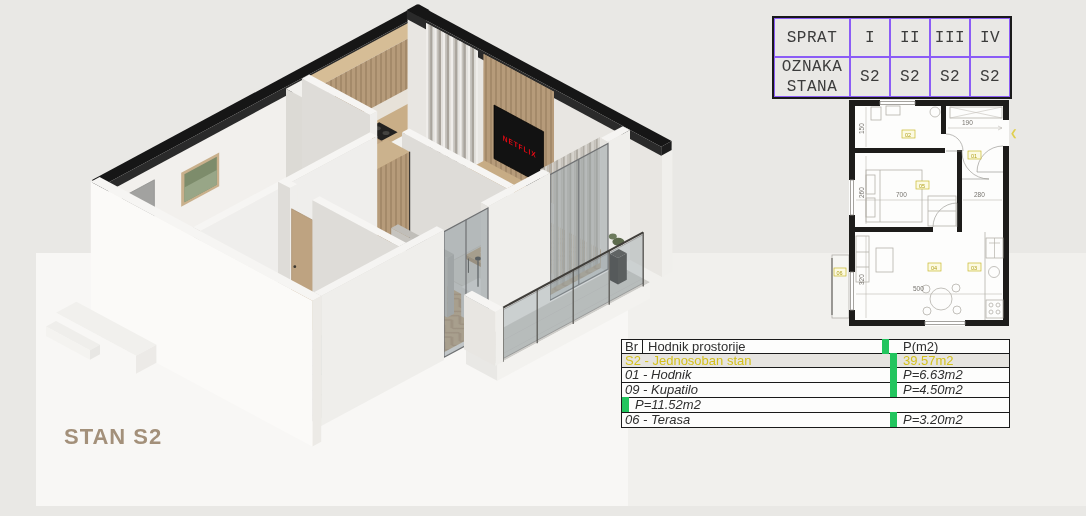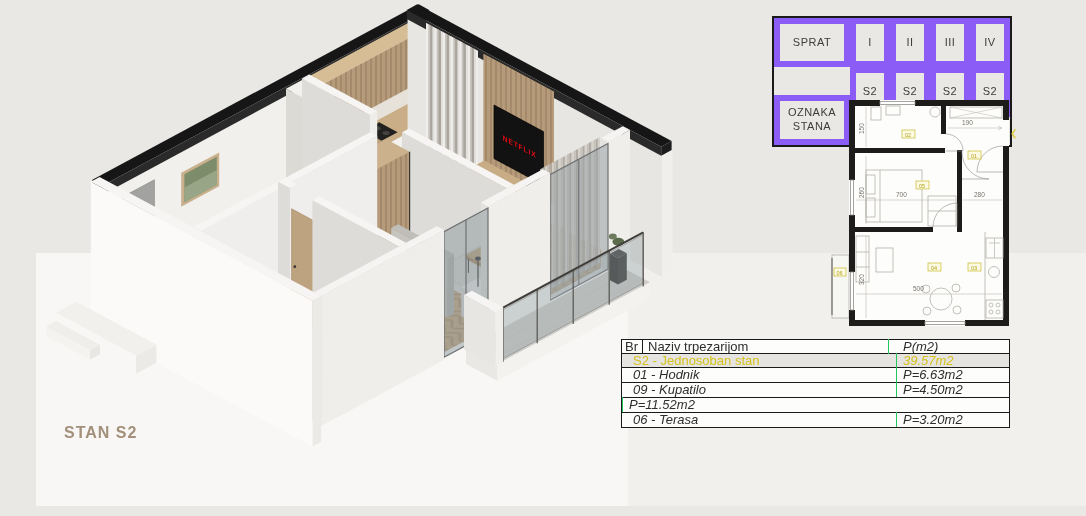--- a/index.html
+++ b/index.html
@@ -1,38 +1,38 @@
 <!DOCTYPE html>
 <html><head>
 <meta charset="utf-8">
 <style>
   html,body{margin:0;padding:0;}
   .canvas{position:relative;width:1086px;height:516px;background:#e9e8e5;overflow:hidden;
           font-family:"Liberation Sans",sans-serif;}
   .band{position:absolute;left:36px;top:253px;width:1050px;height:253px;background:#f1f0ed;}
   .band-left{position:absolute;left:36px;top:253px;width:592px;height:253px;background:#f8f7f5;}
   #iso-scene{position:absolute;left:0;top:0;}
-  .stan-title{position:absolute;left:64px;top:424px;font-size:16px;font-weight:bold;
+  .stan-title{position:absolute;left:64px;top:424px;font-size:22px;font-weight:bold;
               letter-spacing:1px;color:#a3907a;}
   
   .floor-table{position:absolute;left:772px;top:16px;width:236px;border:2px solid #1a1a1a;
                display:grid;grid-template-columns:76px 40px 40px 40px 40px;background:#e9e8e5;}
-  .floor-table .cell{border:6px solid #8b5cf6;display:flex;align-items:center;justify-content:center;
-      text-align:center;font-size:11px;color:#3c3c3c;letter-spacing:0.5px;height:37px;line-height:1.25;}
+  .floor-table .cell{border:1px solid #8b5cf6;display:flex;align-items:center;justify-content:center;
+      text-align:center;font-size:16px;color:#3c3c3c;letter-spacing:0.5px;height:37px;line-height:1.25;font-family:Liberation Mono, monospace;}
   .floor-table .rowb{height:38px;}
   
   .rooms-table{position:absolute;left:621px;top:339px;width:387px;border:1.5px solid #1a1a1a;
                background:#fdfdfc;font-size:13px;color:#2e2e2e;}
   .rt-row{display:flex;border-top:1px solid #1a1a1a;}
   .rt-row:first-child{border-top:none;}
   .rt-head{height:13px;align-items:center;}
   .rt-head .rt-br{width:17px;padding-left:3px;border-right:1px solid #1a1a1a;}
   .rt-head .rt-name{flex:1;padding-left:5px;}
-  .rt-name-full{flex:1;padding-left:3px;margin-left:8px;}
-  .rt-area{width:106px;border-left:1px solid #22c55e;padding-left:6px;font-style:italic;}
+  .rt-name-full{flex:1;padding-left:3px;}
+  .rt-area{width:106px;border-left:7px solid #22c55e;padding-left:6px;}
   .rt-hl{height:13px;background:#e6e4e0;color:#d4c11c;align-items:center;}
   .rt-body{height:14px;font-style:italic;align-items:flex-end;}
   .rt-row div{display:flex;align-items:center;white-space:nowrap;overflow:hidden;}
   
   #plan-svg{position:absolute;left:828px;top:96px;}
   .dim-txt{font-size:6.5px;fill:#77746e;font-family:"Liberation Sans",sans-serif;}
   .room-lbl-box{fill:#fcfae2;stroke:#c9b92e;stroke-width:0.7;}
   .room-lbl{font-size:5.5px;fill:#b1a11c;font-family:"Liberation Sans",sans-serif;}
   .wallk{fill:#1d1c1a;}
   .furn{fill:none;stroke:#b4b1ab;stroke-width:0.8;}
@@ -315,21 +315,21 @@
     </svg>
 
   <div class="stan-title">STAN S2</div>
 
   <div class="floor-table">
     <div class="cell">SPRAT</div>
     <div class="cell">I</div>
     <div class="cell">II</div>
     <div class="cell">III</div>
     <div class="cell">IV</div>
-    <div class="cell rowb" style="padding:0 6px;margin-top:28px;">OZNAKA STANA</div>
+    <div class="cell rowb" style="padding:0 6px;">OZNAKA STANA</div>
     <div class="cell rowb">S2</div>
     <div class="cell rowb">S2</div>
     <div class="cell rowb">S2</div>
     <div class="cell rowb">S2</div>
   </div>
 
   <svg id="plan-svg" width="190" height="238" viewBox="828 96 190 238">
 
     <rect x="849" y="100" width="160" height="226" fill="#fdfdfc"></rect>
 
@@ -436,21 +436,21 @@
       <text class="room-lbl" x="919" y="187.5">05</text>
       <rect class="room-lbl-box" x="834" y="268" width="12" height="8"></rect>
       <text class="room-lbl" x="836.5" y="274.5">06</text>
     </g>
     <text x="1010" y="136" font-size="9" fill="#e0cf4e">❮</text>
   </svg>
 
   <div class="rooms-table">
     <div class="rt-row rt-head">
       <div class="rt-br">Br</div>
-      <div class="rt-name">Naziv trpezarijom</div>
+      <div class="rt-name">Hodnik prostorije</div>
       <div class="rt-area" style="padding-left:14px;">P(m2)</div>
     </div>
     <div class="rt-row rt-hl">
       <div class="rt-name-full">S2 - Jednosoban stan</div>
       <div class="rt-area">39.57m2</div>
     </div>
     <div class="rt-row rt-body">
       <div class="rt-name-full">01 - Hodnik</div>
       <div class="rt-area">P=6.63m2</div>
     </div>

